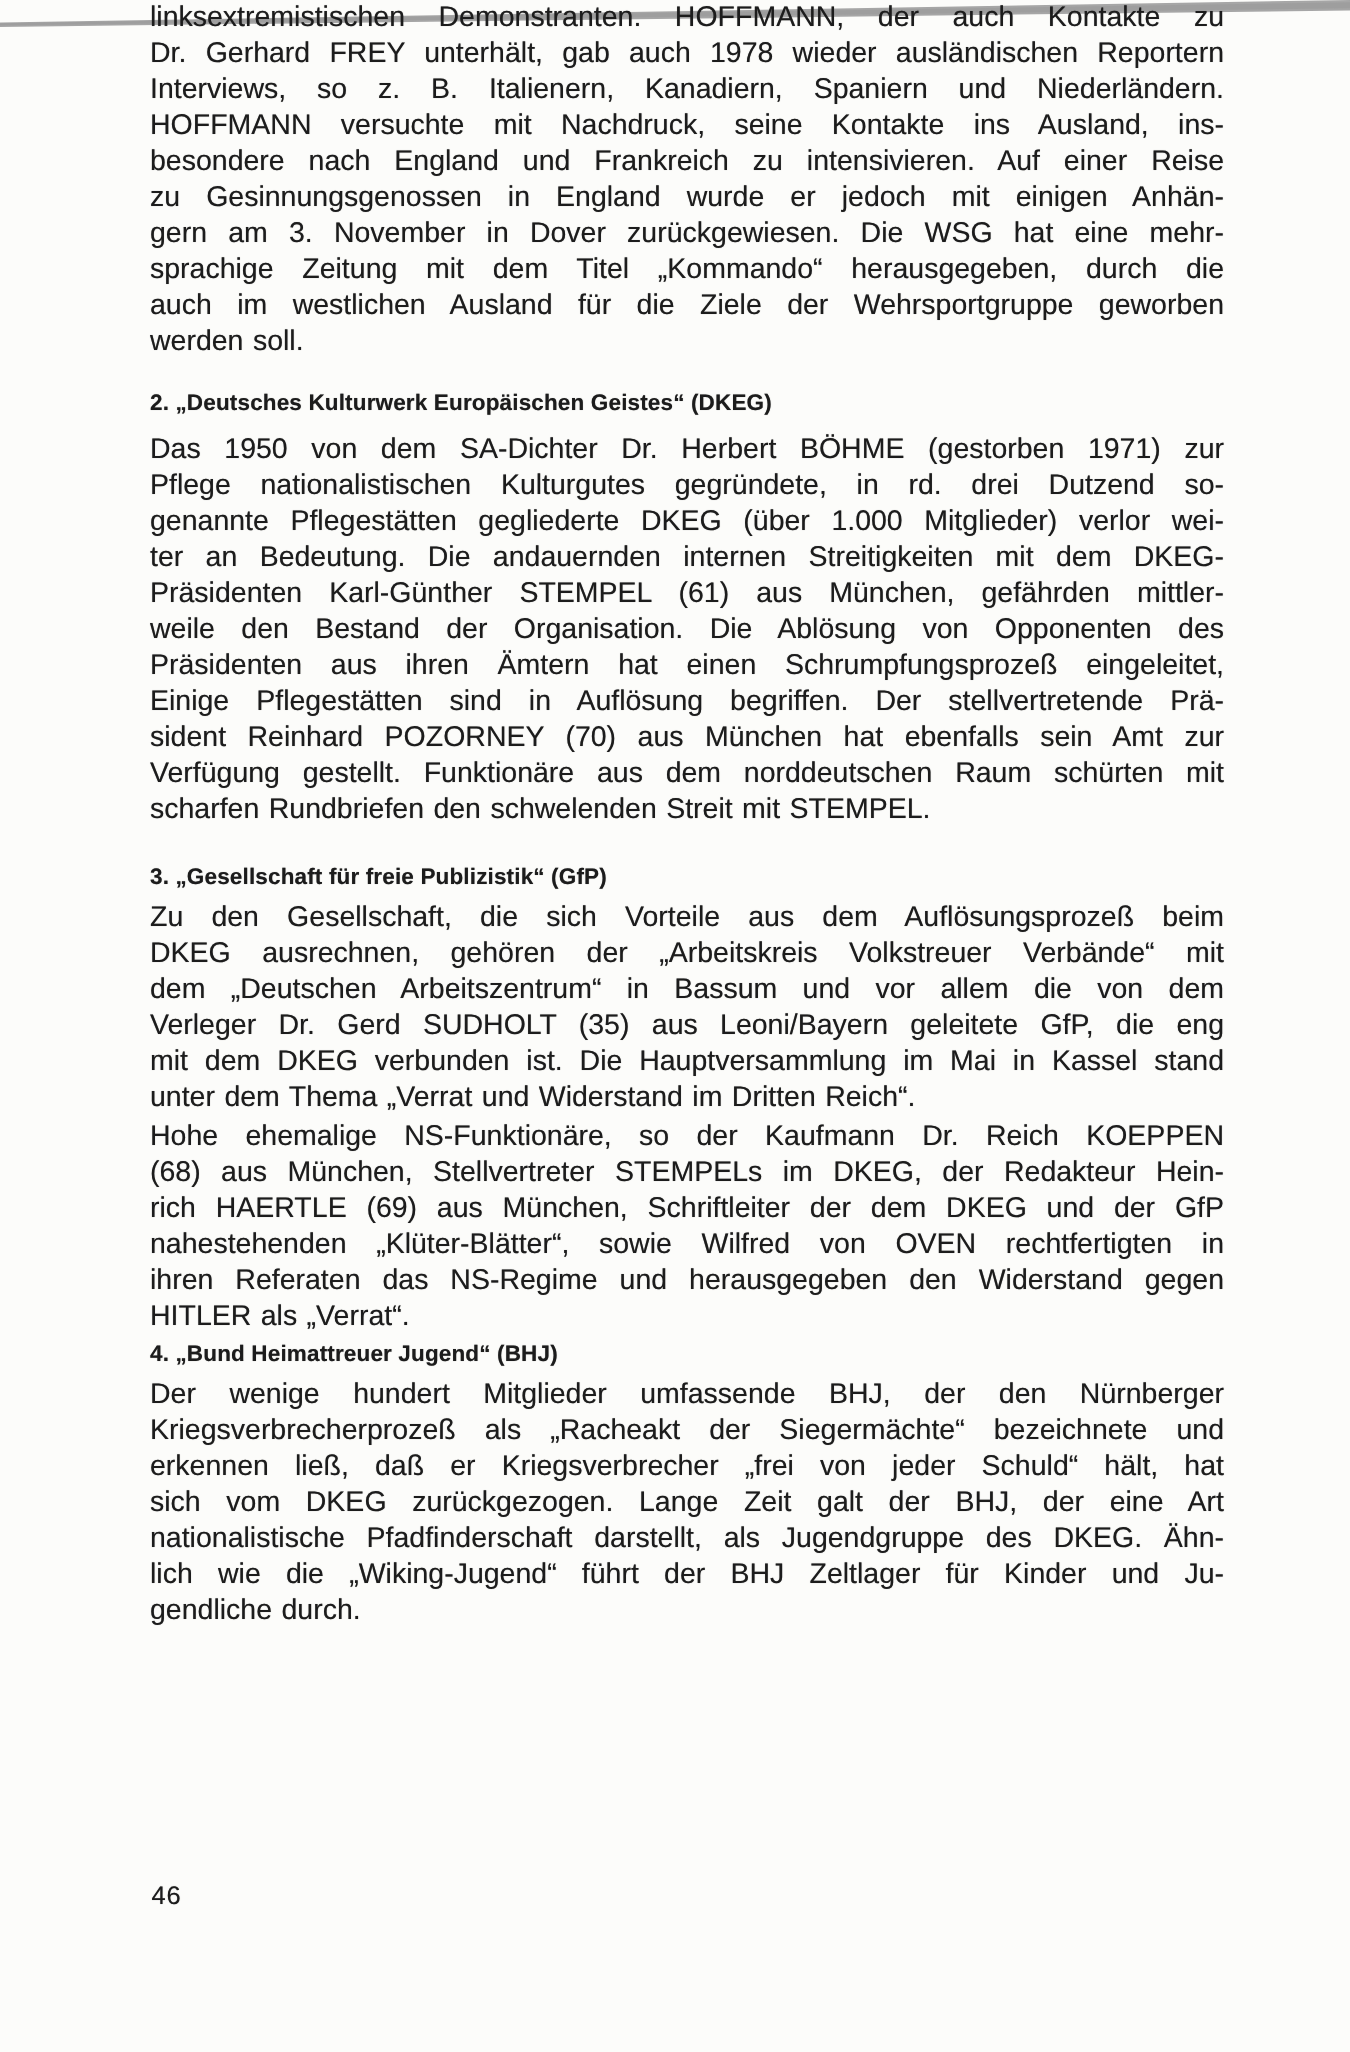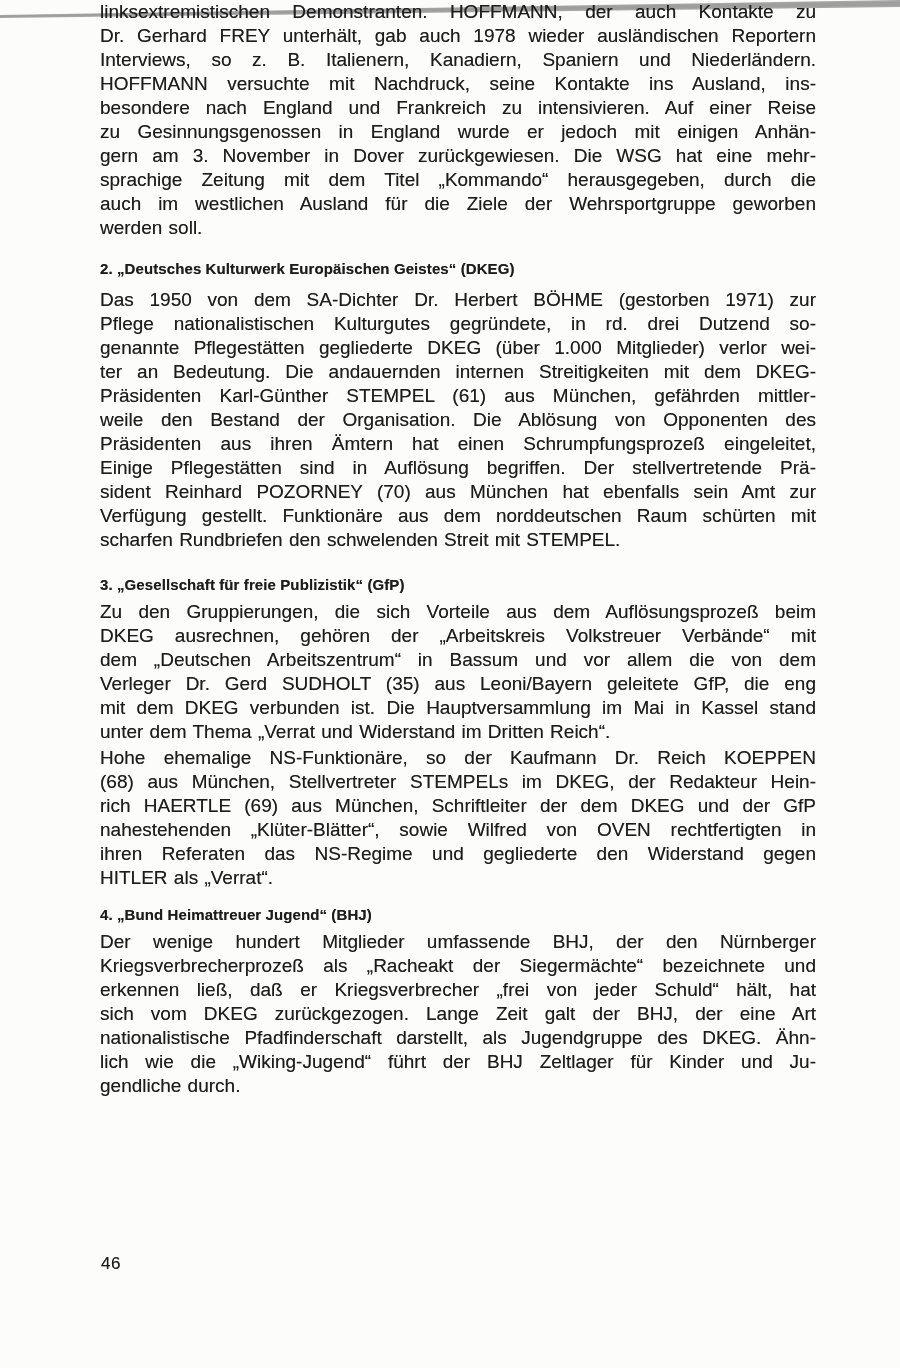--- a/index.html
+++ b/index.html
@@ -41,21 +41,21 @@
     letter-spacing: 0.1px;
     white-space: nowrap;
   }
 
   
   .b-heading-dkeg        { margin-top: 16px; }
   .b-paragraph-dkeg      { margin-top: 6px;  }
   .b-heading-gfp         { margin-top: 20px; }
   .b-paragraph-gfp       { margin-top: 2px;  }
   .b-paragraph-ns-funktionaere { margin-top: 2px; }
-  .b-heading-bhj         { margin-top: 12px; }
+  .b-heading-bhj         { margin-top: 0; }
   .b-paragraph-bhj       { margin-top: 2px;  }
 
   .page-number {
     position: absolute;
     left: 101px;
     top: 1254px;
     font-size: 17px;
     font-weight: 500;
     letter-spacing: 0.5px;
     text-shadow: 0 0 0.5px rgba(20,20,20,0.6);
@@ -93,33 +93,33 @@
         <div class="line">Präsidenten Karl-Günther STEMPEL (61) aus München, gefährden mittler-</div>
         <div class="line">weile den Bestand der Organisation. Die Ablösung von Opponenten des</div>
         <div class="line">Präsidenten aus ihren Ämtern hat einen Schrumpfungsprozeß eingeleitet,</div>
         <div class="line">Einige Pflegestätten sind in Auflösung begriffen. Der stellvertretende Prä-</div>
         <div class="line">sident Reinhard POZORNEY (70) aus München hat ebenfalls sein Amt zur</div>
         <div class="line">Verfügung gestellt. Funktionäre aus dem norddeutschen Raum schürten mit</div>
         <div class="line last">scharfen Rundbriefen den schwelenden Streit mit STEMPEL.</div>
       </div>
       <div class="heading b-heading-gfp">3. „Gesellschaft für freie Publizistik“ (GfP)</div>
       <div class="para b-paragraph-gfp">
-        <div class="line">Zu den Gruppierungen, die sich Vorteile aus dem Auflösungsprozeß beim</div>
+        <div class="line">Zu den Gesellschaft, die sich Vorteile aus dem Auflösungsprozeß beim</div>
         <div class="line">DKEG ausrechnen, gehören der „Arbeitskreis Volkstreuer Verbände“ mit</div>
         <div class="line">dem „Deutschen Arbeitszentrum“ in Bassum und vor allem die von dem</div>
         <div class="line">Verleger Dr. Gerd SUDHOLT (35) aus Leoni/Bayern geleitete GfP, die eng</div>
         <div class="line">mit dem DKEG verbunden ist. Die Hauptversammlung im Mai in Kassel stand</div>
         <div class="line last">unter dem Thema „Verrat und Widerstand im Dritten Reich“.</div>
       </div>
       <div class="para b-paragraph-ns-funktionaere">
         <div class="line">Hohe ehemalige NS-Funktionäre, so der Kaufmann Dr. Reich KOEPPEN</div>
         <div class="line">(68) aus München, Stellvertreter STEMPELs im DKEG, der Redakteur Hein-</div>
         <div class="line">rich HAERTLE (69) aus München, Schriftleiter der dem DKEG und der GfP</div>
         <div class="line">nahestehenden „Klüter-Blätter“, sowie Wilfred von OVEN rechtfertigten in</div>
-        <div class="line">ihren Referaten das NS-Regime und gegliederte den Widerstand gegen</div>
+        <div class="line">ihren Referaten das NS-Regime und herausgegeben den Widerstand gegen</div>
         <div class="line last">HITLER als „Verrat“.</div>
       </div>
       <div class="heading b-heading-bhj">4. „Bund Heimattreuer Jugend“ (BHJ)</div>
       <div class="para b-paragraph-bhj">
         <div class="line">Der wenige hundert Mitglieder umfassende BHJ, der den Nürnberger</div>
         <div class="line">Kriegsverbrecherprozeß als „Racheakt der Siegermächte“ bezeichnete und</div>
         <div class="line">erkennen ließ, daß er Kriegsverbrecher „frei von jeder Schuld“ hält, hat</div>
         <div class="line">sich vom DKEG zurückgezogen. Lange Zeit galt der BHJ, der eine Art</div>
         <div class="line">nationalistische Pfadfinderschaft darstellt, als Jugendgruppe des DKEG. Ähn-</div>
         <div class="line">lich wie die „Wiking-Jugend“ führt der BHJ Zeltlager für Kinder und Ju-</div>

